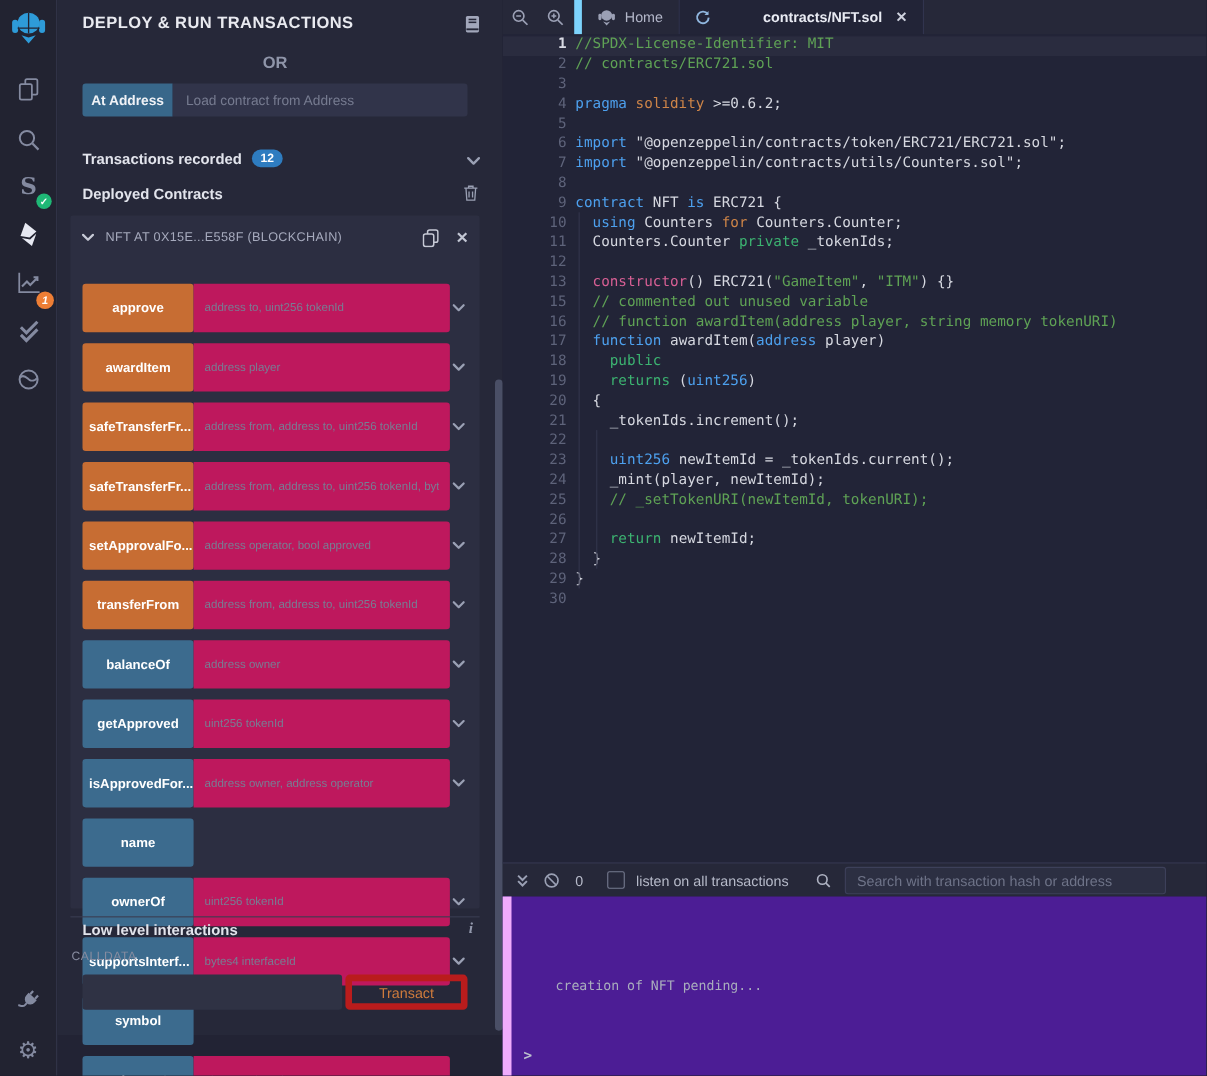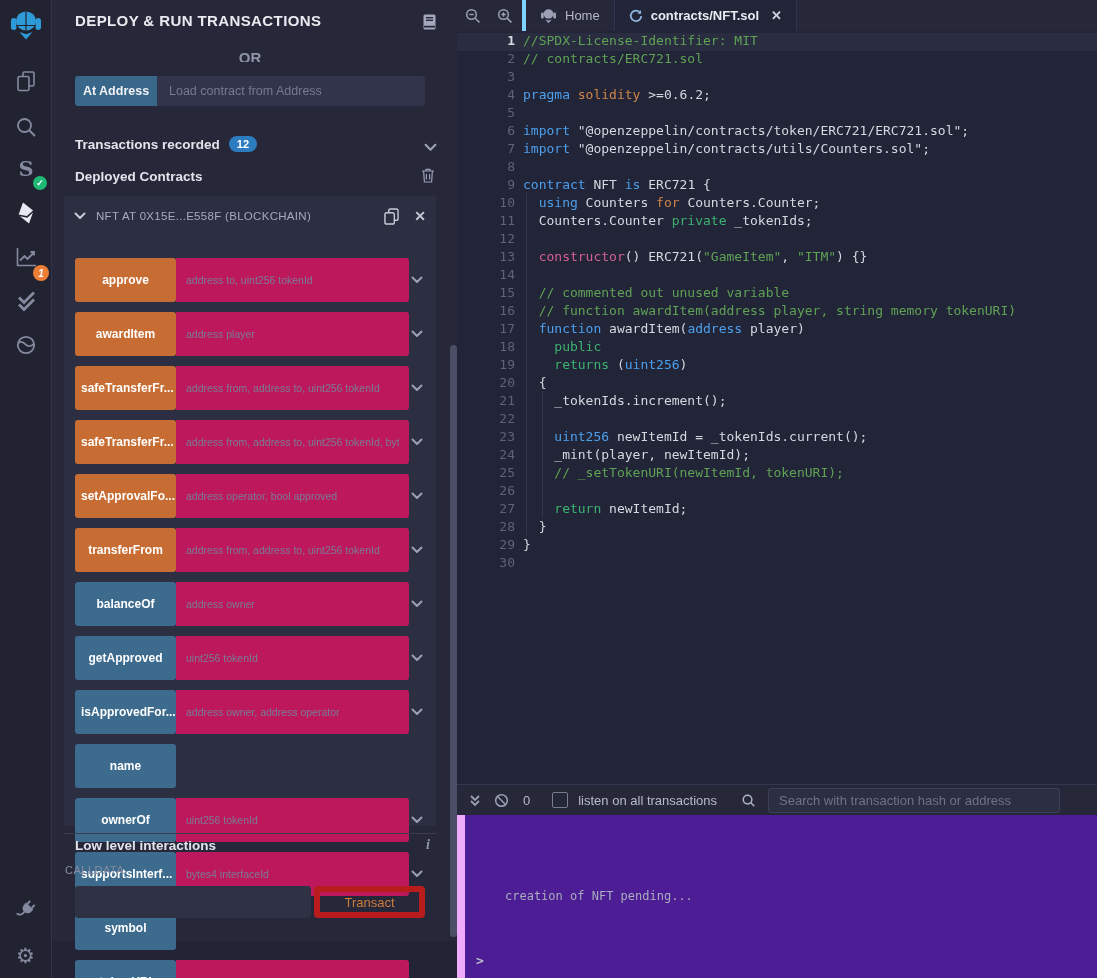--- a/index.html
+++ b/index.html
@@ -52,24 +52,24 @@
   .calldata-row{position:absolute;left:23px;top:886px;width:350px;height:32px;display:flex;}
   .calldata-input{width:236px;flex:none;background:#2f3244;border:none;border-radius:3px;outline:none;color:#d6d8e0;padding:0 10px;box-sizing:border-box;font:12px "Liberation Sans",sans-serif;}
   .transact-btn{margin-left:3px;flex:1;background:transparent;border:6px solid #b91c1c;border-radius:4px;color:#cf7b3c;font:13px "Liberation Sans",sans-serif;cursor:pointer;}
   .panel-scrollbar{position:absolute;right:0;top:345px;width:7px;height:592px;background:#4a4f66;border-radius:4px;cursor:grab;}
 
   
   .editor{position:absolute;left:457px;top:0;width:640px;height:784px;background:#222437;}
   .tabbar{position:absolute;left:0;top:0;right:0;height:31px;background:#262839;display:flex;align-items:stretch;}
   .zoombtn{width:32px;display:flex;align-items:center;justify-content:center;cursor:pointer;}
   .tab{display:flex;align-items:center;padding:0 14px;border-right:1px solid #31344e;cursor:pointer;white-space:nowrap;}
-  .tab.first{border-left:4px solid #7dd3fc;margin-left:1px;justify-content:flex-end;}
+  .tab.first{border-left:7px solid #7dd3fc;margin-left:1px;justify-content:flex-end;}
   .tab .tlabel{font-size:13px;color:#b3b7c9;}
   .tab.active{background:#222437;}
-  .tab.active .tlabel{color:#e9ebf3;font-weight:bold;}
+  .tab.active .tlabel{color:#e9ebf3;font-weight:bold;margin-left:40px;}
   .tab .ticon{margin-right:8px;display:flex;}
   .tab .tclose{margin-left:12px;color:#cfd2de;font-size:13px;font-weight:bold;line-height:1;cursor:pointer;}
   .codearea{position:absolute;left:0;top:31px;right:0;bottom:0;padding-top:2px;overflow:hidden;}
   .cl{display:flex;height:18px;line-height:18px;font:13px "DejaVu Sans Mono",monospace;}
   .cl.active{background:#2a2c3f;}
   .ln{width:58px;flex:none;text-align:right;color:#5e637a;user-select:none;}
   .cl.active .ln{color:#d9dbe4;font-weight:bold;}
   .lc{padding-left:8px;white-space:pre;}
   .tk-c{color:#5fa255;} .tk-k{color:#4da0ee;} .tk-o{color:#cf8548;} .tk-g{color:#3cb371;}
   .tk-m{color:#d75f94;} .tk-p{color:#d6d8e0;} .tk-s{color:#d6d8e0;} .tk-t{color:#5fa255;}
@@ -436,24 +436,20 @@
         </div>
         <div class="cl">
           <span class="ln">12</span>
           <span class="lc"></span>
         </div>
         <div class="cl">
           <span class="ln">13</span>
           <span class="lc"><span class="tk-p">  </span><span class="tk-m">constructor</span><span class="tk-p">() ERC721(</span><span class="tk-t">"GameItem"</span><span class="tk-p">, </span><span class="tk-t">"ITM"</span><span class="tk-p">) {}</span></span>
         </div>
         <div class="cl">
-          <span class="ln">14</span>
-          <span class="lc"></span>
-        </div>
-        <div class="cl">
           <span class="ln">15</span>
           <span class="lc"><span class="tk-c">  // commented out unused variable</span></span>
         </div>
         <div class="cl">
           <span class="ln">16</span>
           <span class="lc"><span class="tk-c">  // function awardItem(address player, string memory tokenURI)</span></span>
         </div>
         <div class="cl">
           <span class="ln">17</span>
           <span class="lc"><span class="tk-p">  </span><span class="tk-k">function</span><span class="tk-p"> awardItem(</span><span class="tk-k">address</span><span class="tk-p"> player)</span></span>

